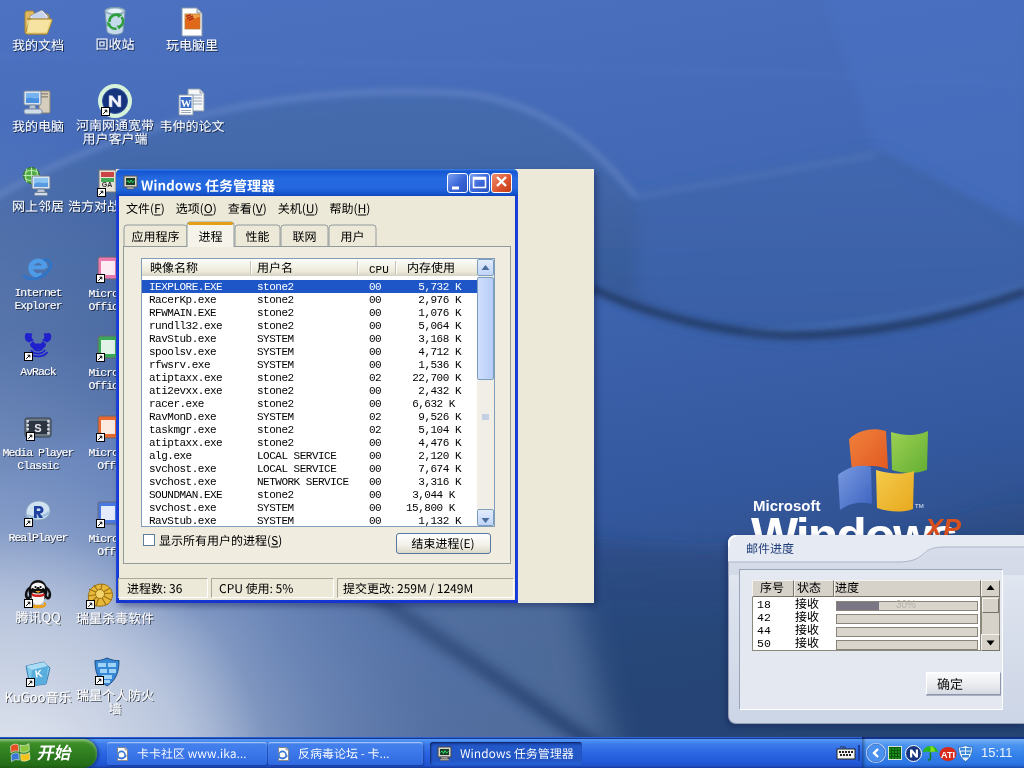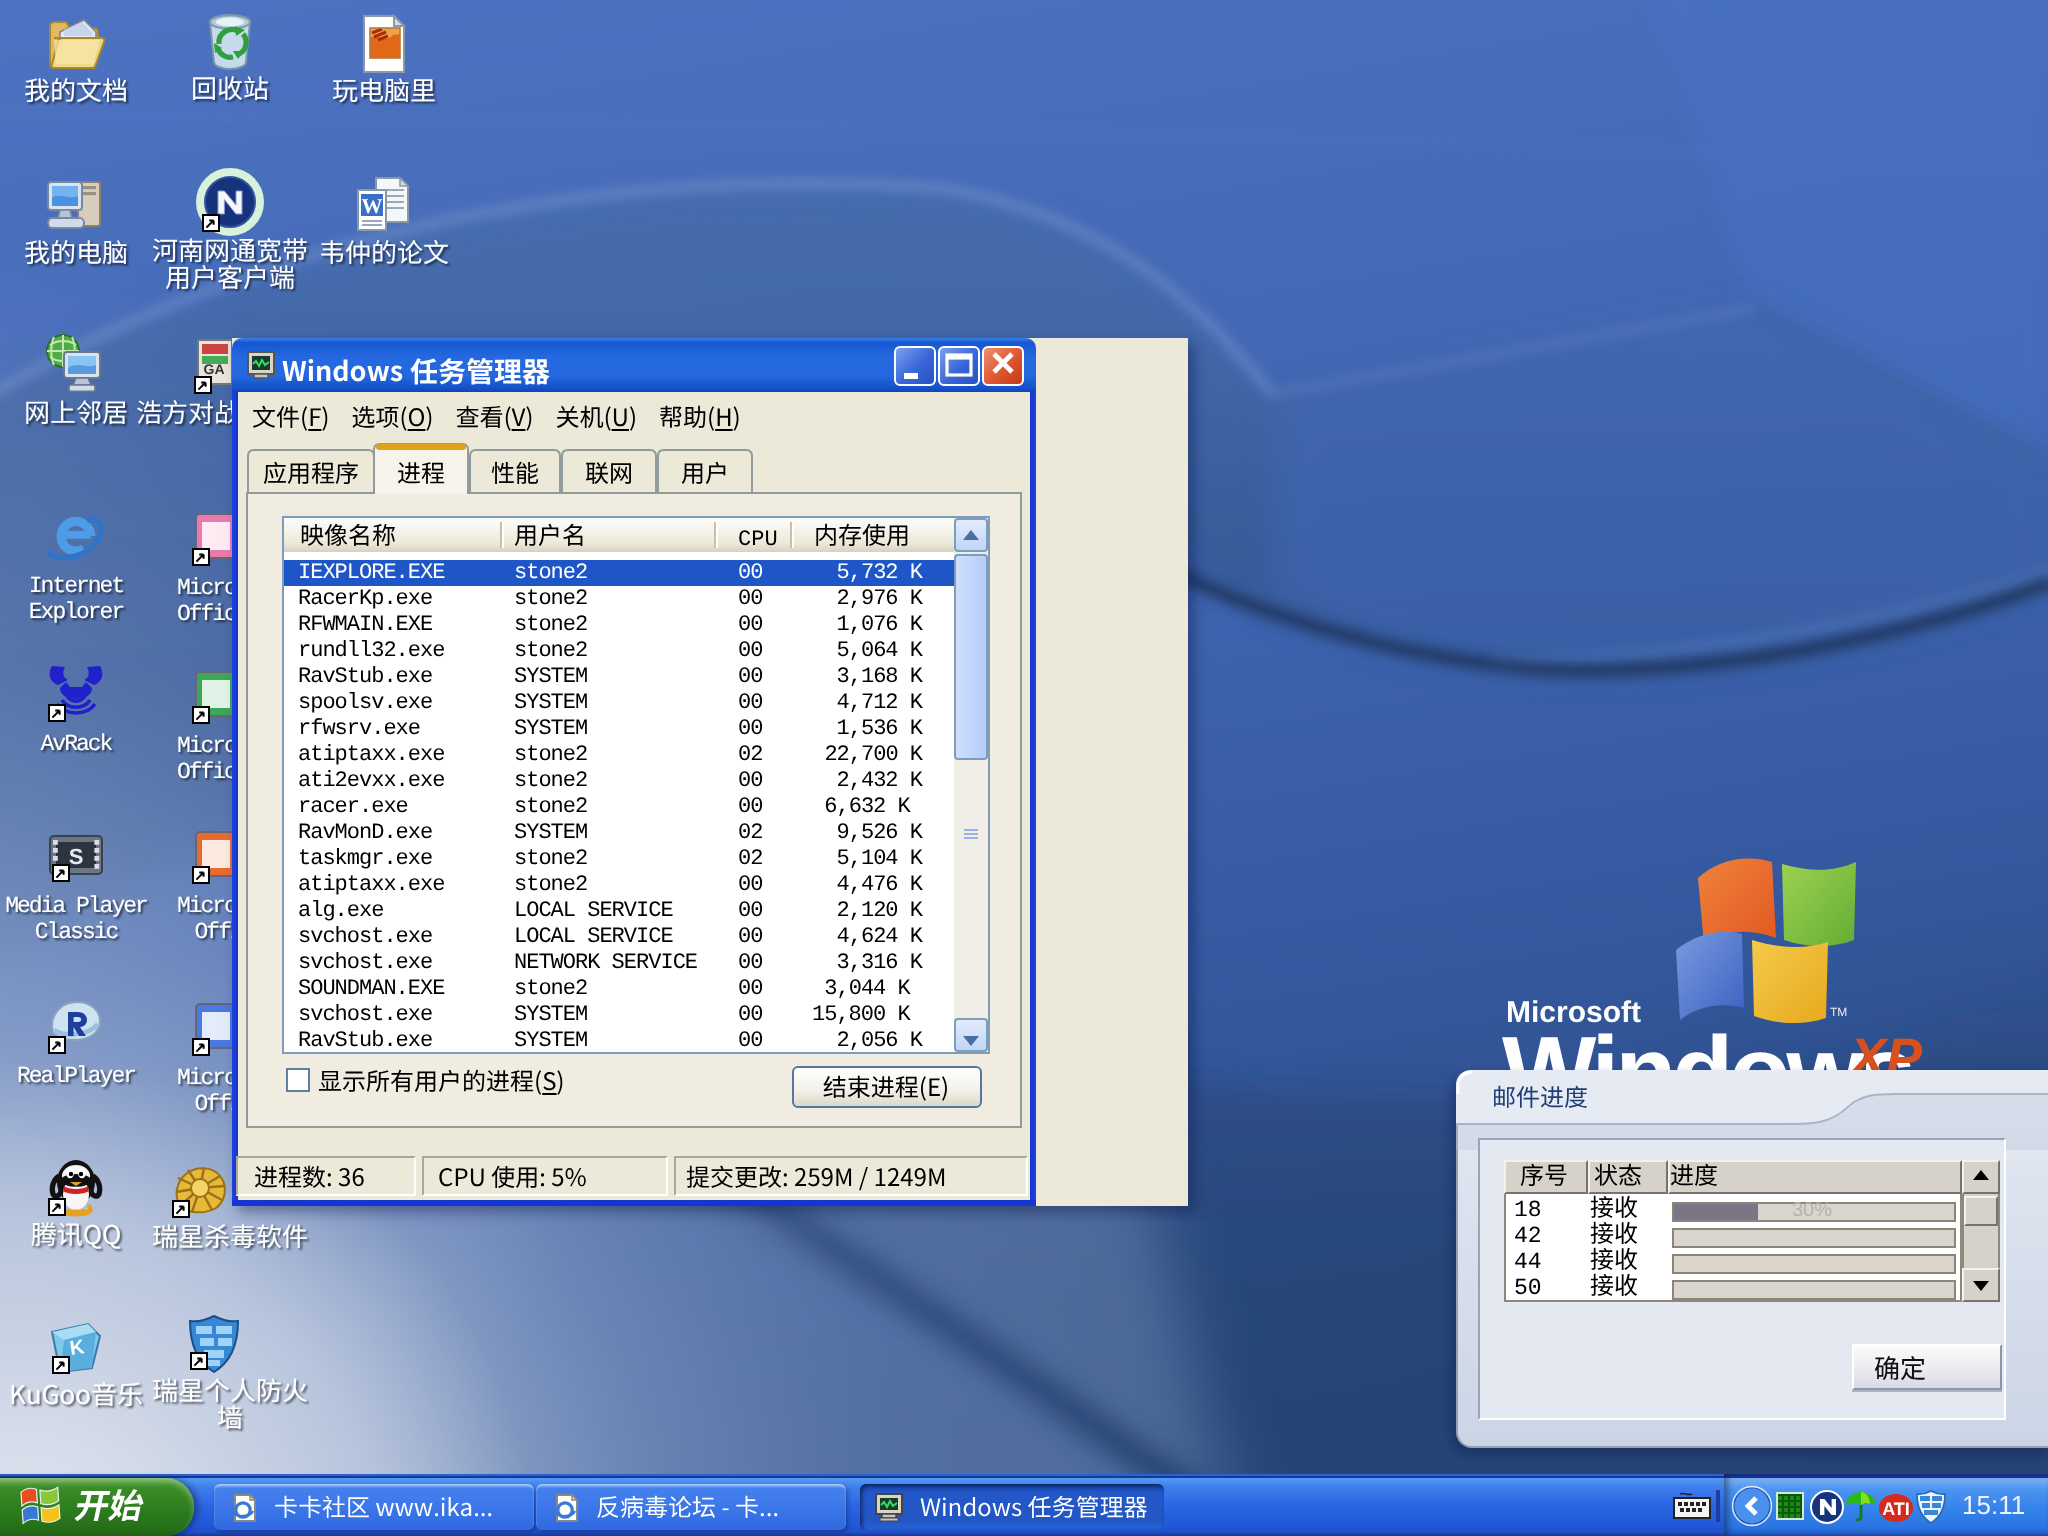--- a/index.html
+++ b/index.html
@@ -545,37 +545,37 @@
     <div class="m" style="left:141px;top:269.1px;color:#000">stone2</div>
     <div class="m" style="left:253px;top:269.1px;color:#000">00</div>
     <div class="m" style="left:290px;top:269.1px;color:#000;width:55px;text-align:right">4,476 K</div>
     <div class="m" style="left:33px;top:282.1px;color:#000">alg.exe</div>
     <div class="m" style="left:141px;top:282.1px;color:#000">LOCAL SERVICE</div>
     <div class="m" style="left:253px;top:282.1px;color:#000">00</div>
     <div class="m" style="left:290px;top:282.1px;color:#000;width:55px;text-align:right">2,120 K</div>
     <div class="m" style="left:33px;top:295.2px;color:#000">svchost.exe</div>
     <div class="m" style="left:141px;top:295.2px;color:#000">LOCAL SERVICE</div>
     <div class="m" style="left:253px;top:295.2px;color:#000">00</div>
-    <div class="m" style="left:290px;top:295.2px;color:#000;width:55px;text-align:right">4,624 K</div>
+    <div class="m" style="left:290px;top:295.2px;color:#000;width:55px;text-align:right">7,674 K</div>
     <div class="m" style="left:33px;top:308.2px;color:#000">svchost.exe</div>
     <div class="m" style="left:141px;top:308.2px;color:#000">NETWORK SERVICE</div>
     <div class="m" style="left:253px;top:308.2px;color:#000">00</div>
     <div class="m" style="left:290px;top:308.2px;color:#000;width:55px;text-align:right">3,316 K</div>
     <div class="m" style="left:33px;top:321.3px;color:#000">SOUNDMAN.EXE</div>
     <div class="m" style="left:141px;top:321.3px;color:#000">stone2</div>
     <div class="m" style="left:253px;top:321.3px;color:#000">00</div>
     <div class="m" style="left:290px;top:321.3px;color:#000;width:55px;text-align:center">3,044 K</div>
     <div class="m" style="left:33px;top:334.4px;color:#000">svchost.exe</div>
     <div class="m" style="left:141px;top:334.4px;color:#000">SYSTEM</div>
     <div class="m" style="left:253px;top:334.4px;color:#000">00</div>
     <div class="m" style="left:290px;top:334.4px;color:#000;width:55px;text-align:left">15,800 K</div>
     <div class="m" style="left:33px;top:347.4px;color:#000">RavStub.exe</div>
     <div class="m" style="left:141px;top:347.4px;color:#000">SYSTEM</div>
     <div class="m" style="left:253px;top:347.4px;color:#000">00</div>
-    <div class="m" style="left:290px;top:347.4px;color:#000;width:55px;text-align:right">2,056 K</div>
+    <div class="m" style="left:290px;top:347.4px;color:#000;width:55px;text-align:right">1,132 K</div>
     <div style="position:absolute;left:27px;top:365px;width:12px;height:12px;border:1px solid #5f7f9e;background:#fff;box-sizing:border-box"></div>
     <div style="position:absolute;left:280px;top:364px;width:95px;height:21px;border:1px solid #5577a0;border-radius:3px;background:linear-gradient(180deg,#fff,#f2f0e8 60%,#dcd8c8);box-sizing:border-box"></div>
     <div style="position:absolute;left:2px;top:409px;width:90px;height:20px;border:1px solid #fff;border-top-color:#aca899;border-left-color:#aca899;box-sizing:border-box"></div>
     <div style="position:absolute;left:95px;top:409px;width:123px;height:20px;border:1px solid #fff;border-top-color:#aca899;border-left-color:#aca899;box-sizing:border-box"></div>
     <div style="position:absolute;left:221px;top:409px;width:177px;height:20px;border:1px solid #fff;border-top-color:#aca899;border-left-color:#aca899;box-sizing:border-box"></div>
   </div>
 <svg width="1024" height="768" style="position:absolute;left:0;top:0">
     <g fill="#fff">
       <use href="#g0" transform="translate(141.0,190.5) scale(0.01350,-0.01350)"></use>
       <use href="#g1" transform="translate(153.4,190.5) scale(0.01350,-0.01350)"></use>

